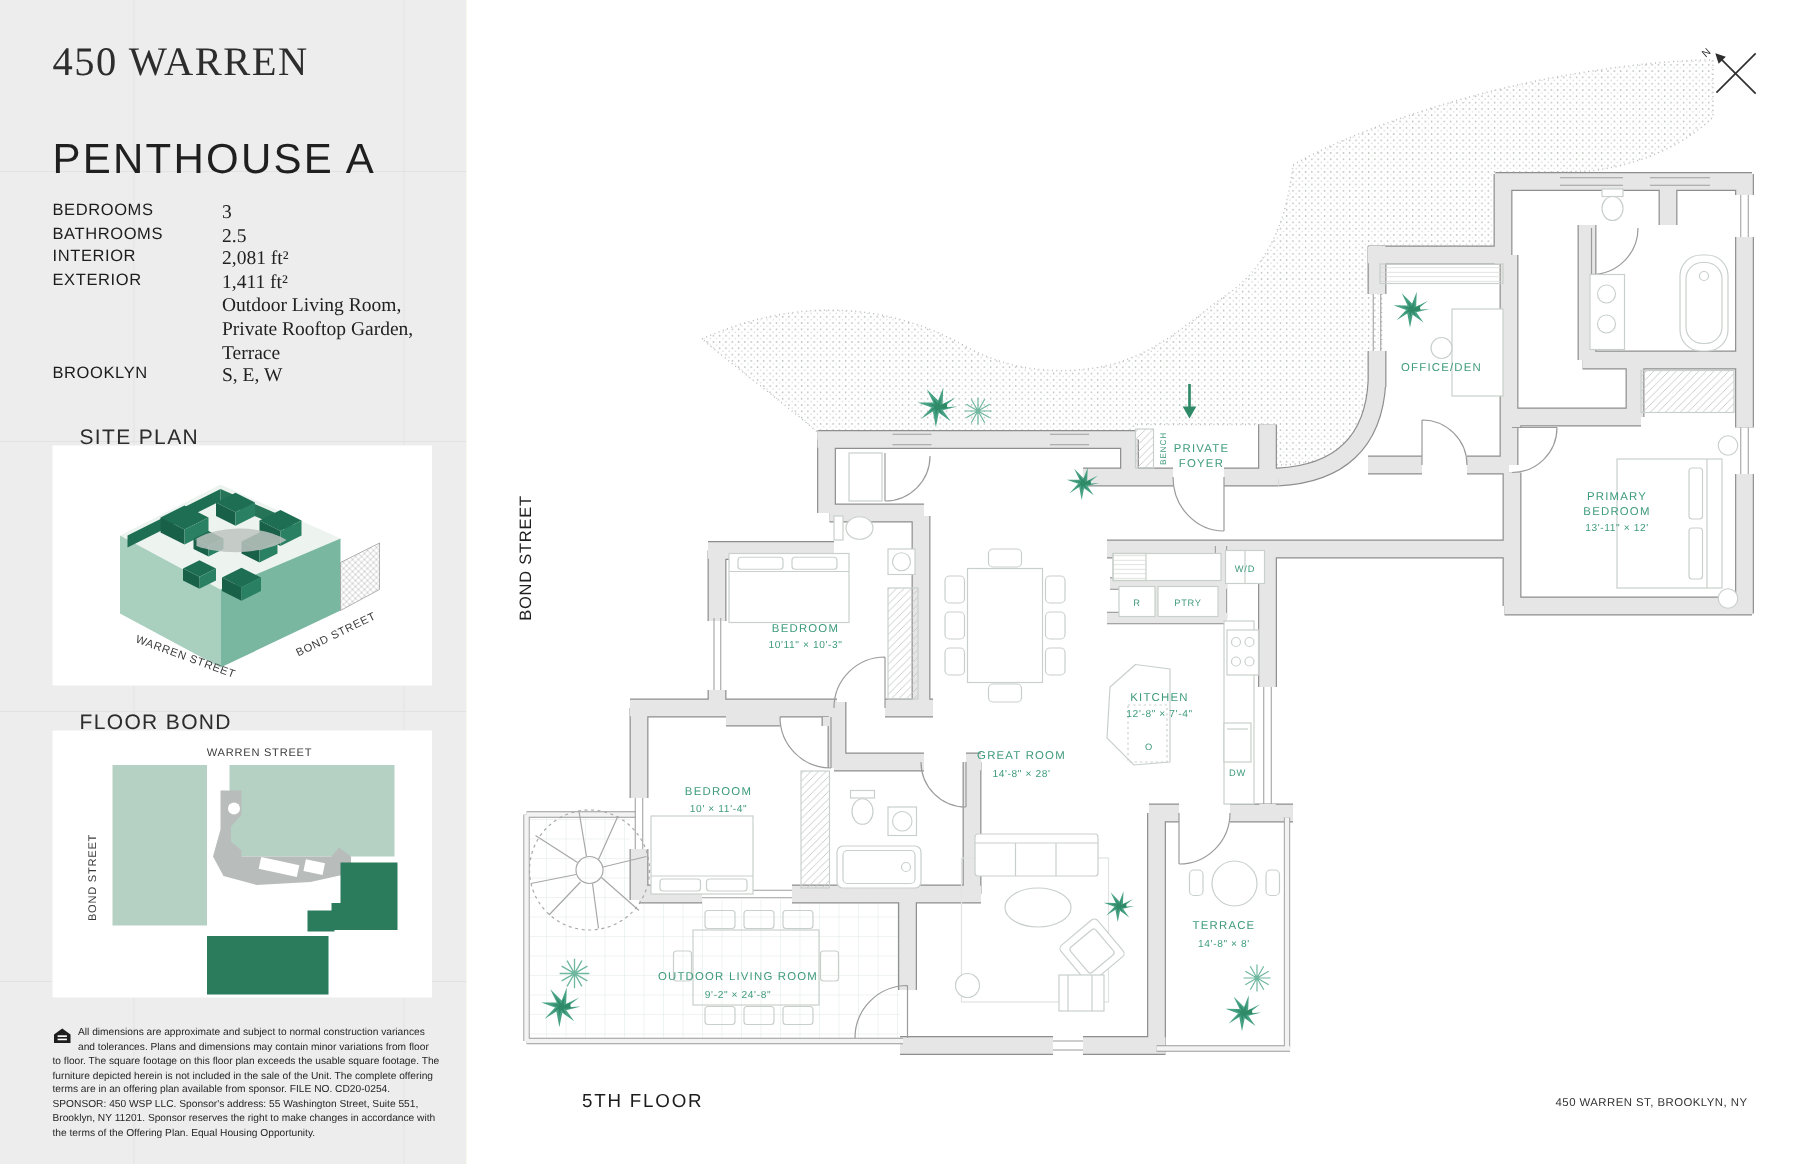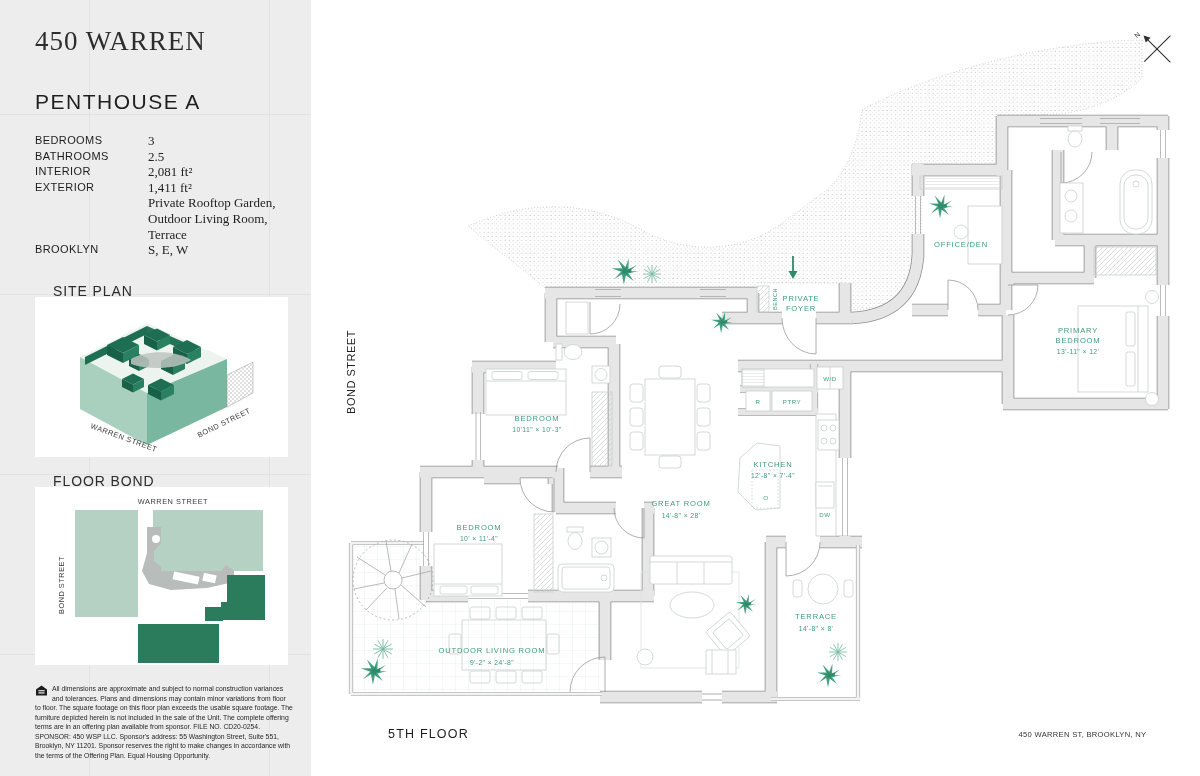--- a/index.html
+++ b/index.html
@@ -6,40 +6,40 @@
   .stage{position:relative;width:1200px;height:776px;background:#fef9c3;overflow:hidden;
          font-family:"Liberation Sans",sans-serif;color:#222;}
   
   .sidebar{position:absolute;left:0;top:0;width:311px;height:776px;background:#ededee;
     background-image:
       linear-gradient(to right,#e2e2e3 1px,transparent 1px),
       linear-gradient(to bottom,#e2e2e3 1px,transparent 1px);
     background-size:180px 180px;background-position:89px 114px;}
   .bname{position:absolute;left:35px;top:26px;margin:0;font-family:"Liberation Serif",serif;
          font-weight:400;font-size:27px;letter-spacing:1px;color:#2d2d2d;}
-  .utitle{position:absolute;left:35px;top:90px;margin:0;font-size:21px;font-weight:500;
+  .utitle{position:absolute;left:35px;top:90px;margin:0;font-size:28px;font-weight:500;
           letter-spacing:1.5px;color:#1f1f1f;}
   .specs{position:absolute;left:35px;top:133px;width:255px;font-size:11px;line-height:15.6px;}
   .srow{display:flex;}
   .slabel{width:113px;flex:0 0 113px;letter-spacing:.4px;color:#1c1c1c;font-weight:500;}
   .sval{font-family:"Liberation Serif",serif;font-size:13px;color:#222;}
   .shead{position:absolute;left:53px;font-size:14px;letter-spacing:.9px;color:#2c2c2c;font-weight:500;}
   .card{position:absolute;left:35px;width:253px;background:#fff;}
   .site-card{top:297px;height:160px;}
   .plate-card{top:487px;height:178px;}
   .disclaimer{position:absolute;left:35px;top:684px;width:258px;font-size:6.8px;
               line-height:1.4;color:#262626;}
   .eho-icon{float:left;margin:1px 4px 0 0;}
   
   .planwrap{position:absolute;left:311px;top:0;width:889px;height:776px;background:#fff;}
   .plansvg{position:absolute;left:24px;top:25px;}
   .bondstreet{position:absolute;left:-15px;top:366px;width:110px;text-align:center;
               transform:rotate(-90deg);font-size:11px;letter-spacing:.5px;color:#1f1f1f;}
   .floorlabel{position:absolute;left:30px;top:727px;font-size:12.5px;letter-spacing:1.2px;color:#1c1c1c;margin-left:47px;}
-  .addrlabel{position:absolute;left:689px;top:730px;width:165px;text-align:center;
+  .addrlabel{position:absolute;left:689px;top:730px;width:165px;text-align:right;
              font-size:7.6px;letter-spacing:.3px;color:#333;}
   .compass{position:absolute;left:819px;top:22px;}
   .ctext{font-size:7px;fill:#333;font-family:"Liberation Sans",sans-serif;}
   
   .rl{fill:#3f9b7c;font-size:7.6px;letter-spacing:.8px;text-anchor:middle;font-family:"Liberation Sans",sans-serif;}
   .rd{fill:#3f9b7c;font-size:6.8px;letter-spacing:.4px;text-anchor:middle;font-family:"Liberation Sans",sans-serif;}
   .tl{fill:#3f9b7c;font-size:6.2px;letter-spacing:.5px;text-anchor:middle;font-family:"Liberation Sans",sans-serif;}
   .street{fill:#3a3a3a;font-size:7.4px;letter-spacing:.5px;text-anchor:middle;font-weight:500;
           font-family:"Liberation Sans",sans-serif;}
 </style>
@@ -64,25 +64,25 @@
       <div class="srow">
         <span class="slabel">INTERIOR</span>
         <span class="sval">2,081 ft²</span>
         </div>
       <div class="srow">
         <span class="slabel">EXTERIOR</span>
         <span class="sval">1,411 ft²</span>
         </div>
       <div class="srow">
         <span class="slabel"></span>
+        <span class="sval">Outdoor Living Room,</span>
+        </div>
+      <div class="srow">
+        <span class="slabel"></span>
         <span class="sval">Private Rooftop Garden,</span>
-        </div>
-      <div class="srow">
-        <span class="slabel"></span>
-        <span class="sval">Outdoor Living Room,</span>
         </div>
       <div class="srow">
         <span class="slabel"></span>
         <span class="sval">Terrace</span>
         </div>
       <div class="srow">
         <span class="slabel">BROOKLYN</span>
         <span class="sval">S, E, W</span>
         </div>
     </div>

